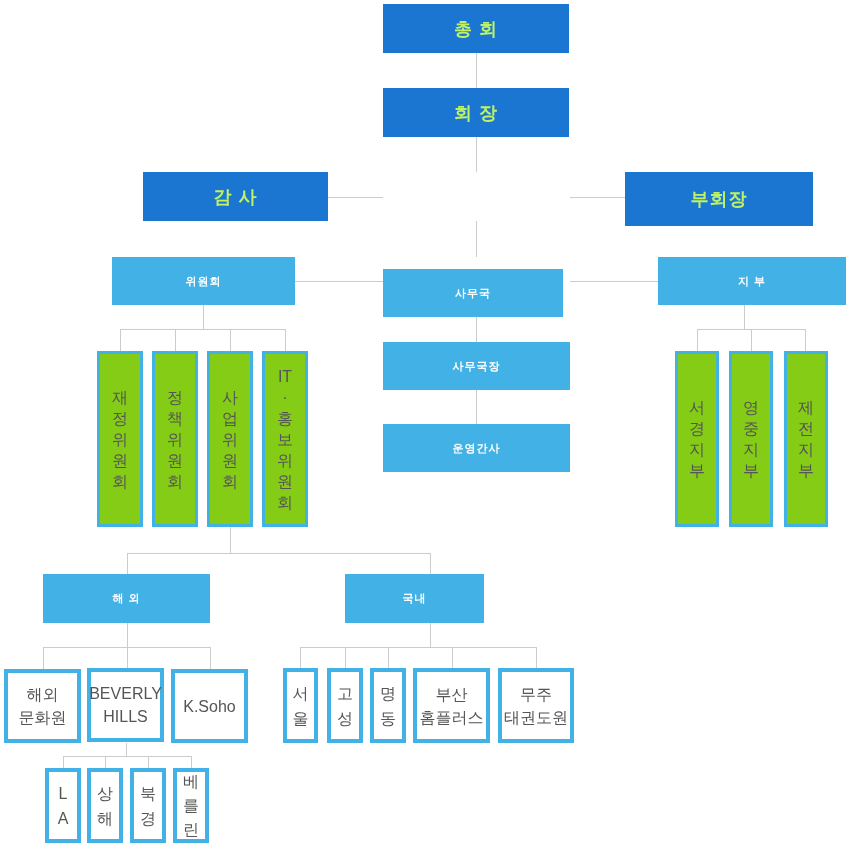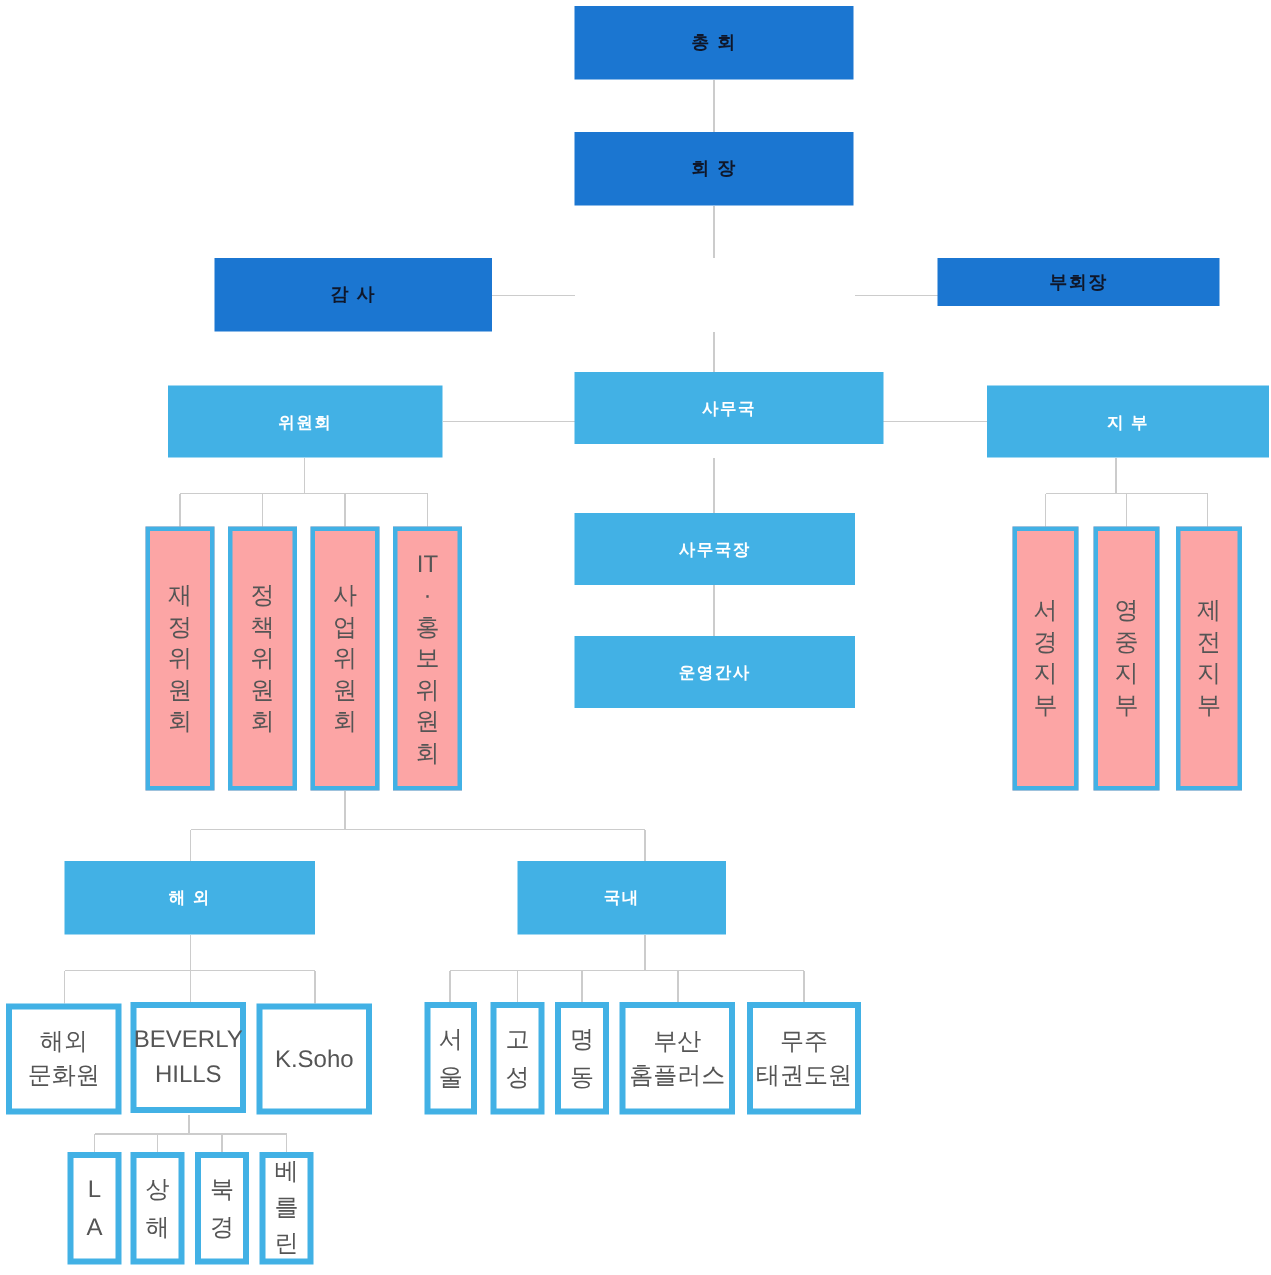--- a/index.html
+++ b/index.html
@@ -22,34 +22,34 @@
     position: absolute;
     box-sizing: border-box;
     display: flex;
     align-items: center;
     justify-content: center;
     text-align: center;
     white-space: pre-line;
   }
   .filled-dark {
     background: var(--primary-dark, #1b76d1);
-    color: #0f172a;
-    font-size: 12px;
+    color: #bef264;
+    font-size: 18px;
     font-weight: 700;
     letter-spacing: 1px;
   }
   .filled-light {
     background: var(--primary-light, #42b1e5);
     color: #ffffff;
     font-size: 11px;
     font-weight: 700;
     letter-spacing: 1px;
   }
   .outline {
-    background: #fca5a5;
+    background: #84cc16;
     border: 3px solid var(--primary-light, #42b1e5);
     color: var(--outline-text, #555555);
     font-size: 16px;
     font-weight: 400;
     line-height: 21px;
     text-align: center;
   }
   .outline-thick {
     background: #ffffff;
     border: 4px solid var(--primary-light, #42b1e5);
@@ -113,24 +113,24 @@
     <line x1="63" y1="756" x2="191" y2="756"></line>
     <line x1="63" y1="756" x2="63" y2="768"></line>
     <line x1="105" y1="756" x2="105" y2="768"></line>
     <line x1="148" y1="756" x2="148" y2="768"></line>
     <line x1="191" y1="756" x2="191" y2="768"></line>
   </svg>
 
   <div class="node filled-dark" style="left:383px;top:4px;width:186px;height:49px">총 회</div>
   <div class="node filled-dark" style="left:383px;top:88px;width:186px;height:49px">회 장</div>
   <div class="node filled-dark" style="left:143px;top:172px;width:185px;height:49px">감 사</div>
-  <div class="node filled-dark" style="left:625px;top:172px;width:188px;height:32px">부회장</div>
+  <div class="node filled-dark" style="left:625px;top:172px;width:188px;height:54px">부회장</div>
 
   <div class="node filled-light" style="left:112px;top:257px;width:183px;height:48px">위원회</div>
-  <div class="node filled-light" style="left:383px;top:248px;width:206px;height:48px">사무국</div>
+  <div class="node filled-light" style="left:383px;top:269px;width:180px;height:48px">사무국</div>
   <div class="node filled-light" style="left:658px;top:257px;width:188px;height:48px">지 부</div>
   <div class="node filled-light" style="left:383px;top:342px;width:187px;height:48px">사무국장</div>
   <div class="node filled-light" style="left:383px;top:424px;width:187px;height:48px">운영간사</div>
 
   <div class="node outline" style="left:97px;top:351px;width:46px;height:176px">재
 정
 위
 원
 회</div>
   <div class="node outline" style="left:152px;top:351px;width:46px;height:176px">정

